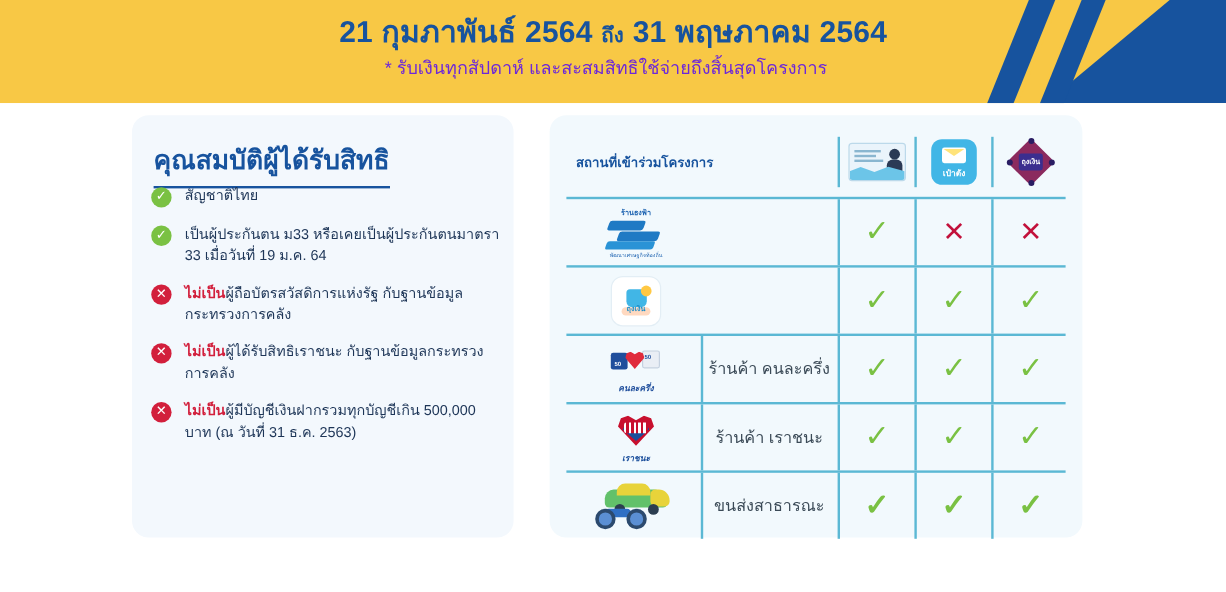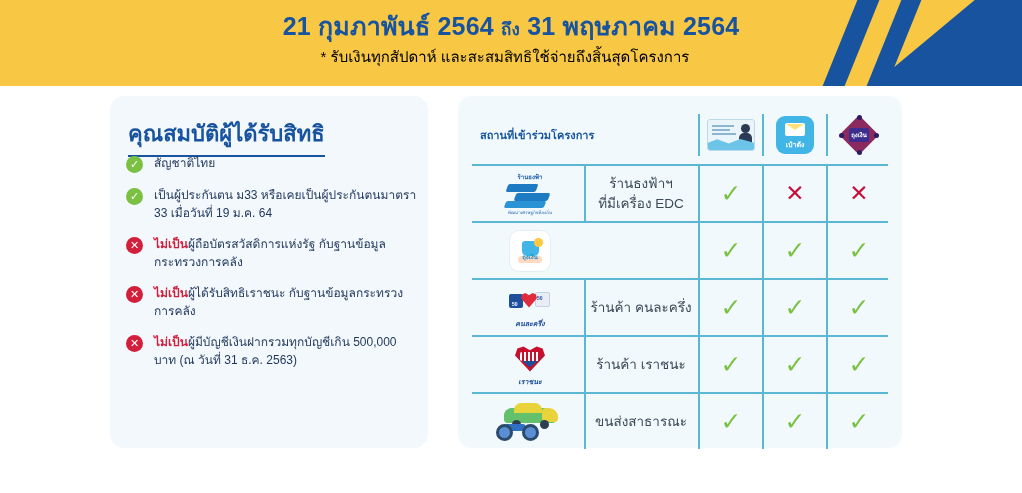--- a/index.html
+++ b/index.html
@@ -27,21 +27,21 @@
   .stripe.s2{right:118px;width:20px;transform:skewX(-22deg);}
   .stripe.y1{background:#f8c845;right:140px;width:16px;transform:skewX(-22deg);}
   .header-title{
     position:absolute;left:0;top:6px;width:1022px;text-align:center;
     color:#17539e;font-size:25px;font-weight:bold;letter-spacing:.2px;
     white-space:nowrap;
   }
   .header-title .light{font-size:17px;font-weight:bold;}
   .header-sub{
     position:absolute;left:0;top:45px;width:1010px;text-align:center;
-    color:#000000;font-size:15px;white-space:nowrap;
+    color:#6d28d9;font-size:15px;white-space:nowrap;
   }
 
   
   .body-area{position:absolute;left:0;top:86px;width:1022px;height:407px;background:#ffffff;}
 
   
   .left-panel{
     position:absolute;left:110px;top:10px;width:318px;height:352px;
     background:#f3f8fd;border-radius:14px;
   }
@@ -68,21 +68,21 @@
   .thead{position:relative;height:58px;border-bottom:2px solid #5bb8d4;}
   .thead-label{
     position:absolute;left:8px;top:20px;color:#17539e;font-size:11px;font-weight:bold;white-space:nowrap;
   }
   .col-icon-wrap{position:absolute;top:8px;height:42px;display:flex;align-items:center;justify-content:center;}
   .c1{left:226px;width:62px;border-left:2px solid #5bb8d4;}
   .c2{left:290px;width:62px;border-left:2px solid #5bb8d4;}
   .c3{left:354px;width:62px;border-left:2px solid #5bb8d4;}
 
   .trow{position:relative;height:55px;border-bottom:2px solid #5bb8d4;}
-  .trow.last{border-bottom:none;}
+  .trow.last{border-bottom:none;font-family:Liberation Serif, serif;}
   .row-logo{position:absolute;left:10px;top:4px;width:96px;height:47px;display:flex;align-items:center;justify-content:center;}
   .row-label{position:absolute;left:112px;top:0;width:110px;height:55px;
     display:flex;flex-direction:column;align-items:center;justify-content:center;
     border-left:2px solid #5bb8d4;
     font-size:13.5px;color:#3b4a57;line-height:1.45;text-align:center;}
   .cell{position:absolute;top:0;height:55px;width:62px;border-left:2px solid #5bb8d4;
     display:flex;align-items:center;justify-content:center;}
   .cell.k1{left:226px;} .cell.k2{left:290px;} .cell.k3{left:354px;}
   .mark-yes{color:#7ac143;font-size:25px;font-weight:bold;line-height:1;}
   .mark-no{color:#c2113b;font-size:23px;font-weight:bold;line-height:1;}
@@ -247,24 +247,20 @@
 
         <div class="trow">
           <div class="row-logo">
             <div class="logo-thongfa">
               <div class="t">ร้านธงฟ้า</div>
               <div class="bar b1"></div>
                 <div class="bar b2"></div>
                 <div class="bar b3"></div>
               <div class="b">พัฒนาเศรษฐกิจท้องถิ่น</div>
             </div>
-          </div>
-          <div class="row-label">
-            <span>ร้านธงฟ้าฯ</span>
-            <span>ที่มีเครื่อง EDC</span>
           </div>
           <div class="cell k1">
               <span class="mark-yes">✓</span>
             </div>
           <div class="cell k2">
               <span class="mark-no">✕</span>
             </div>
           <div class="cell k3">
               <span class="mark-no">✕</span>
             </div>

